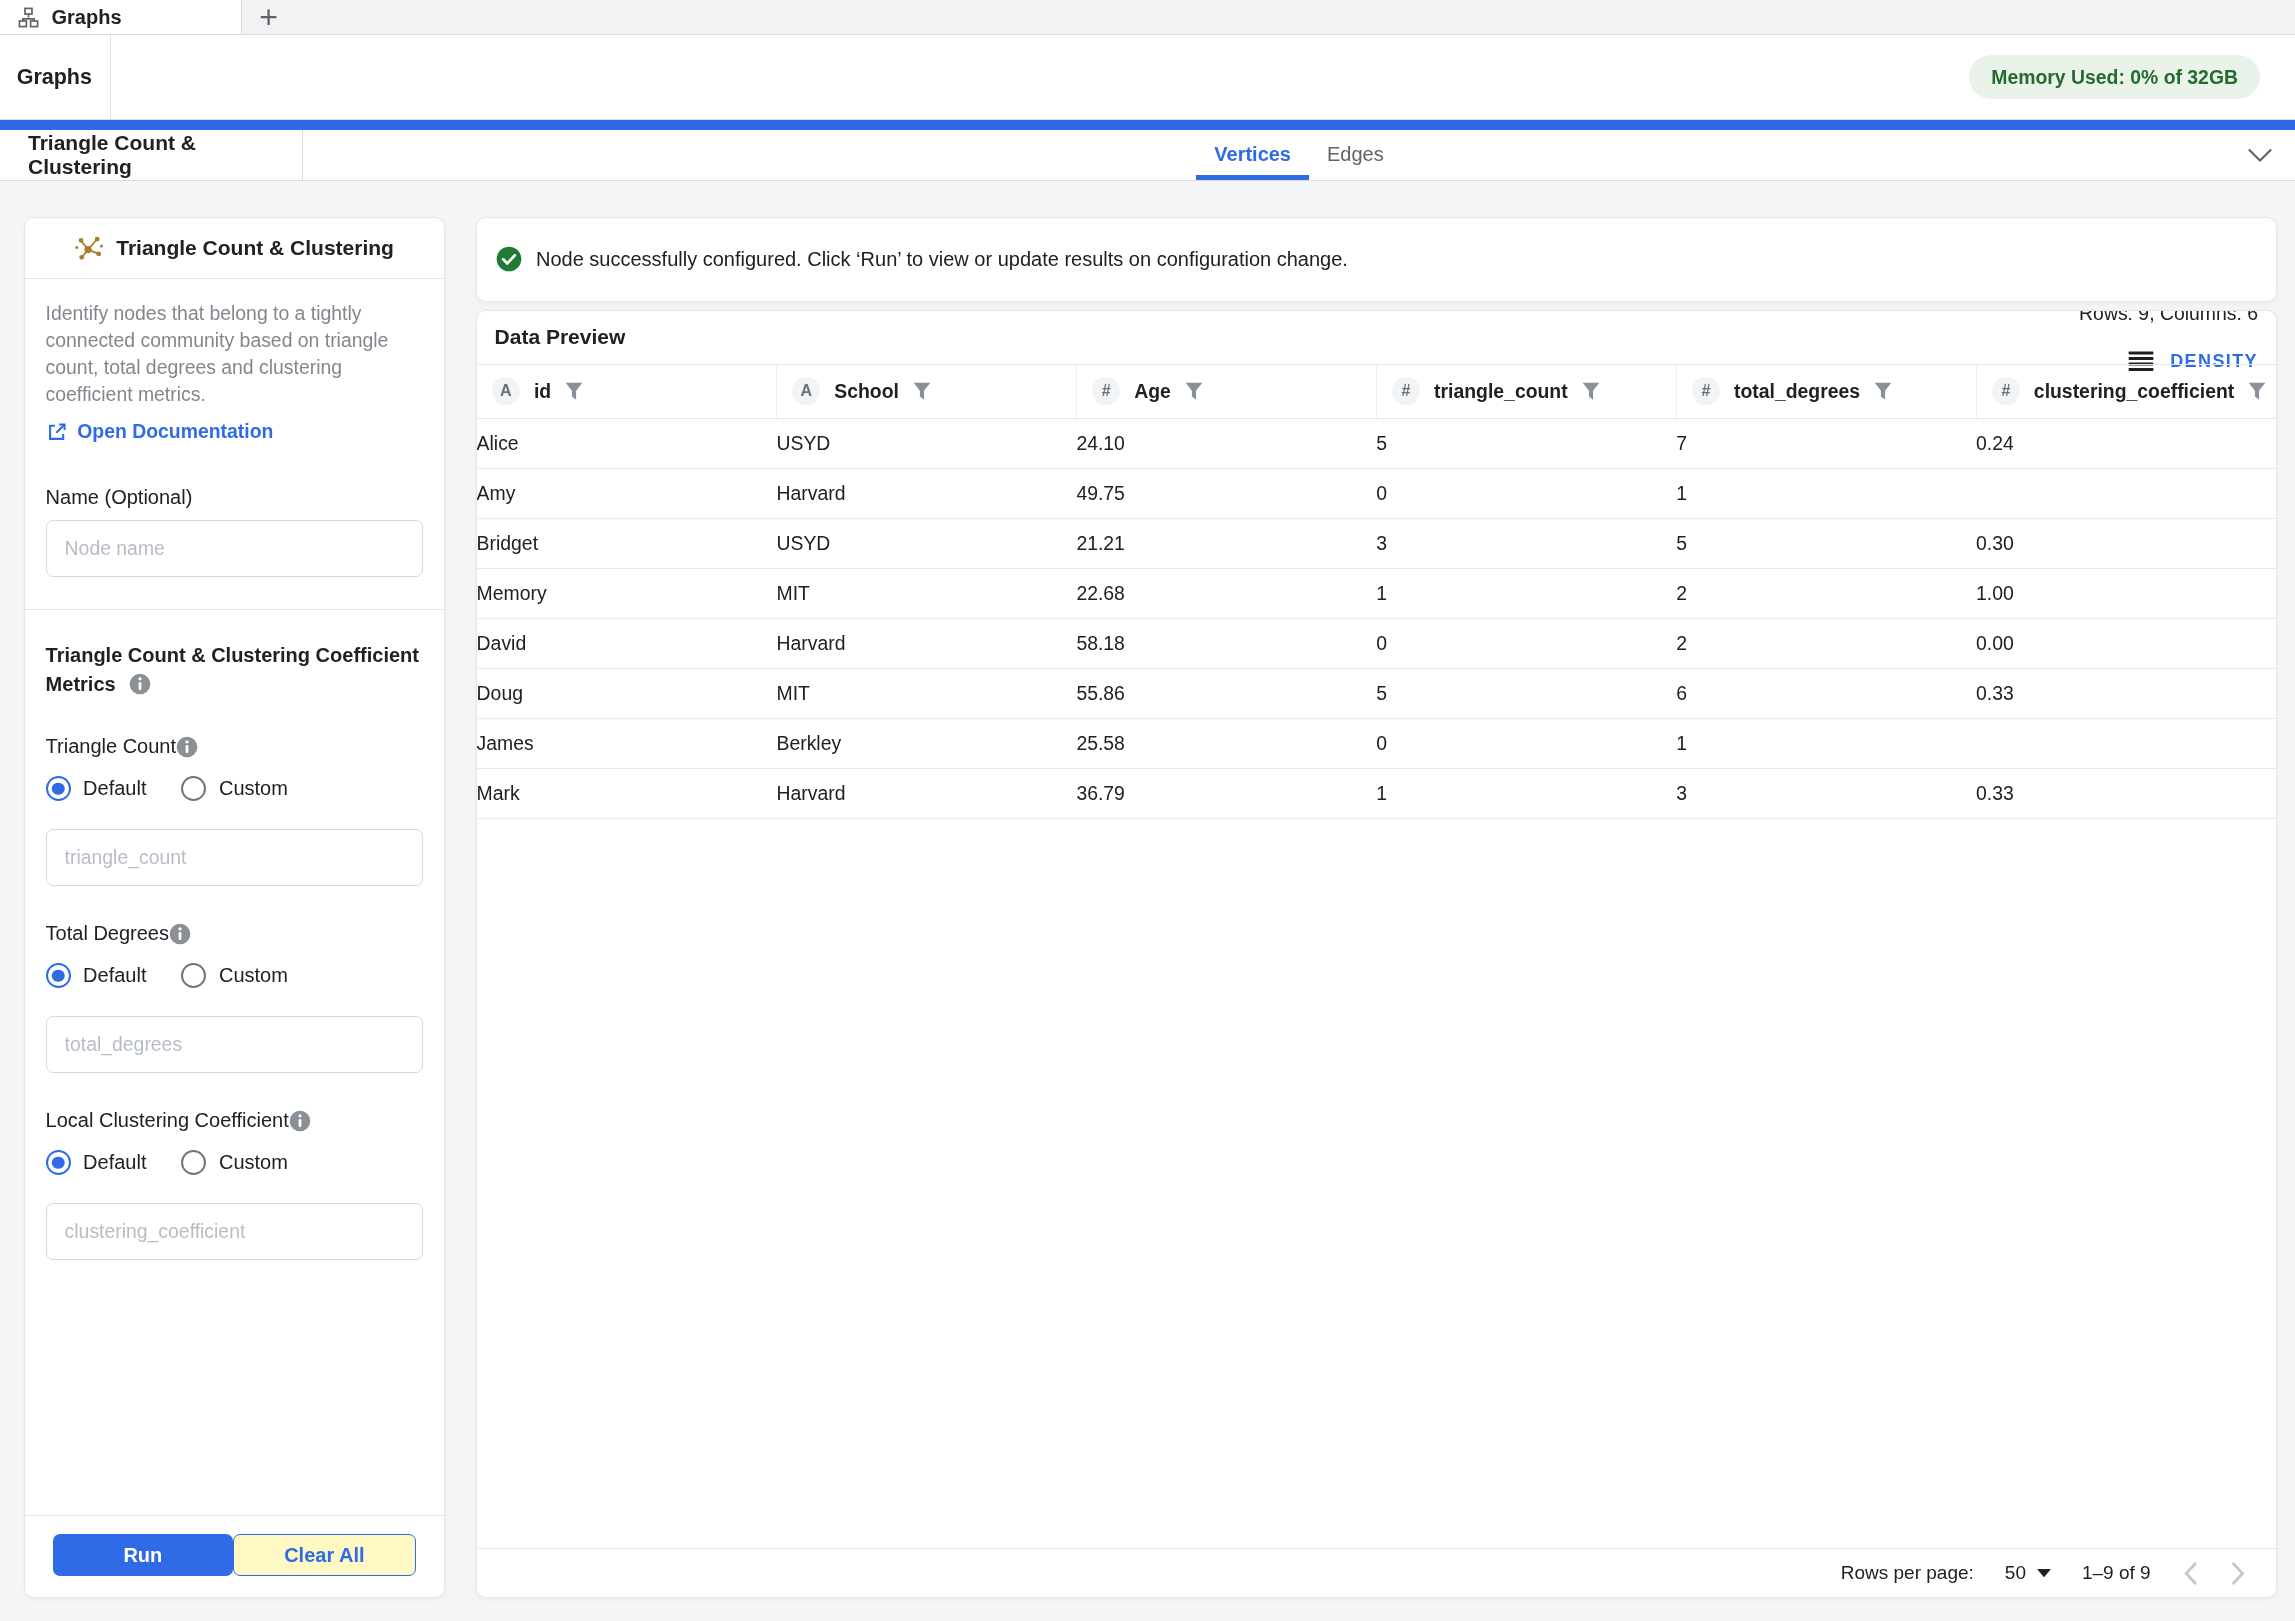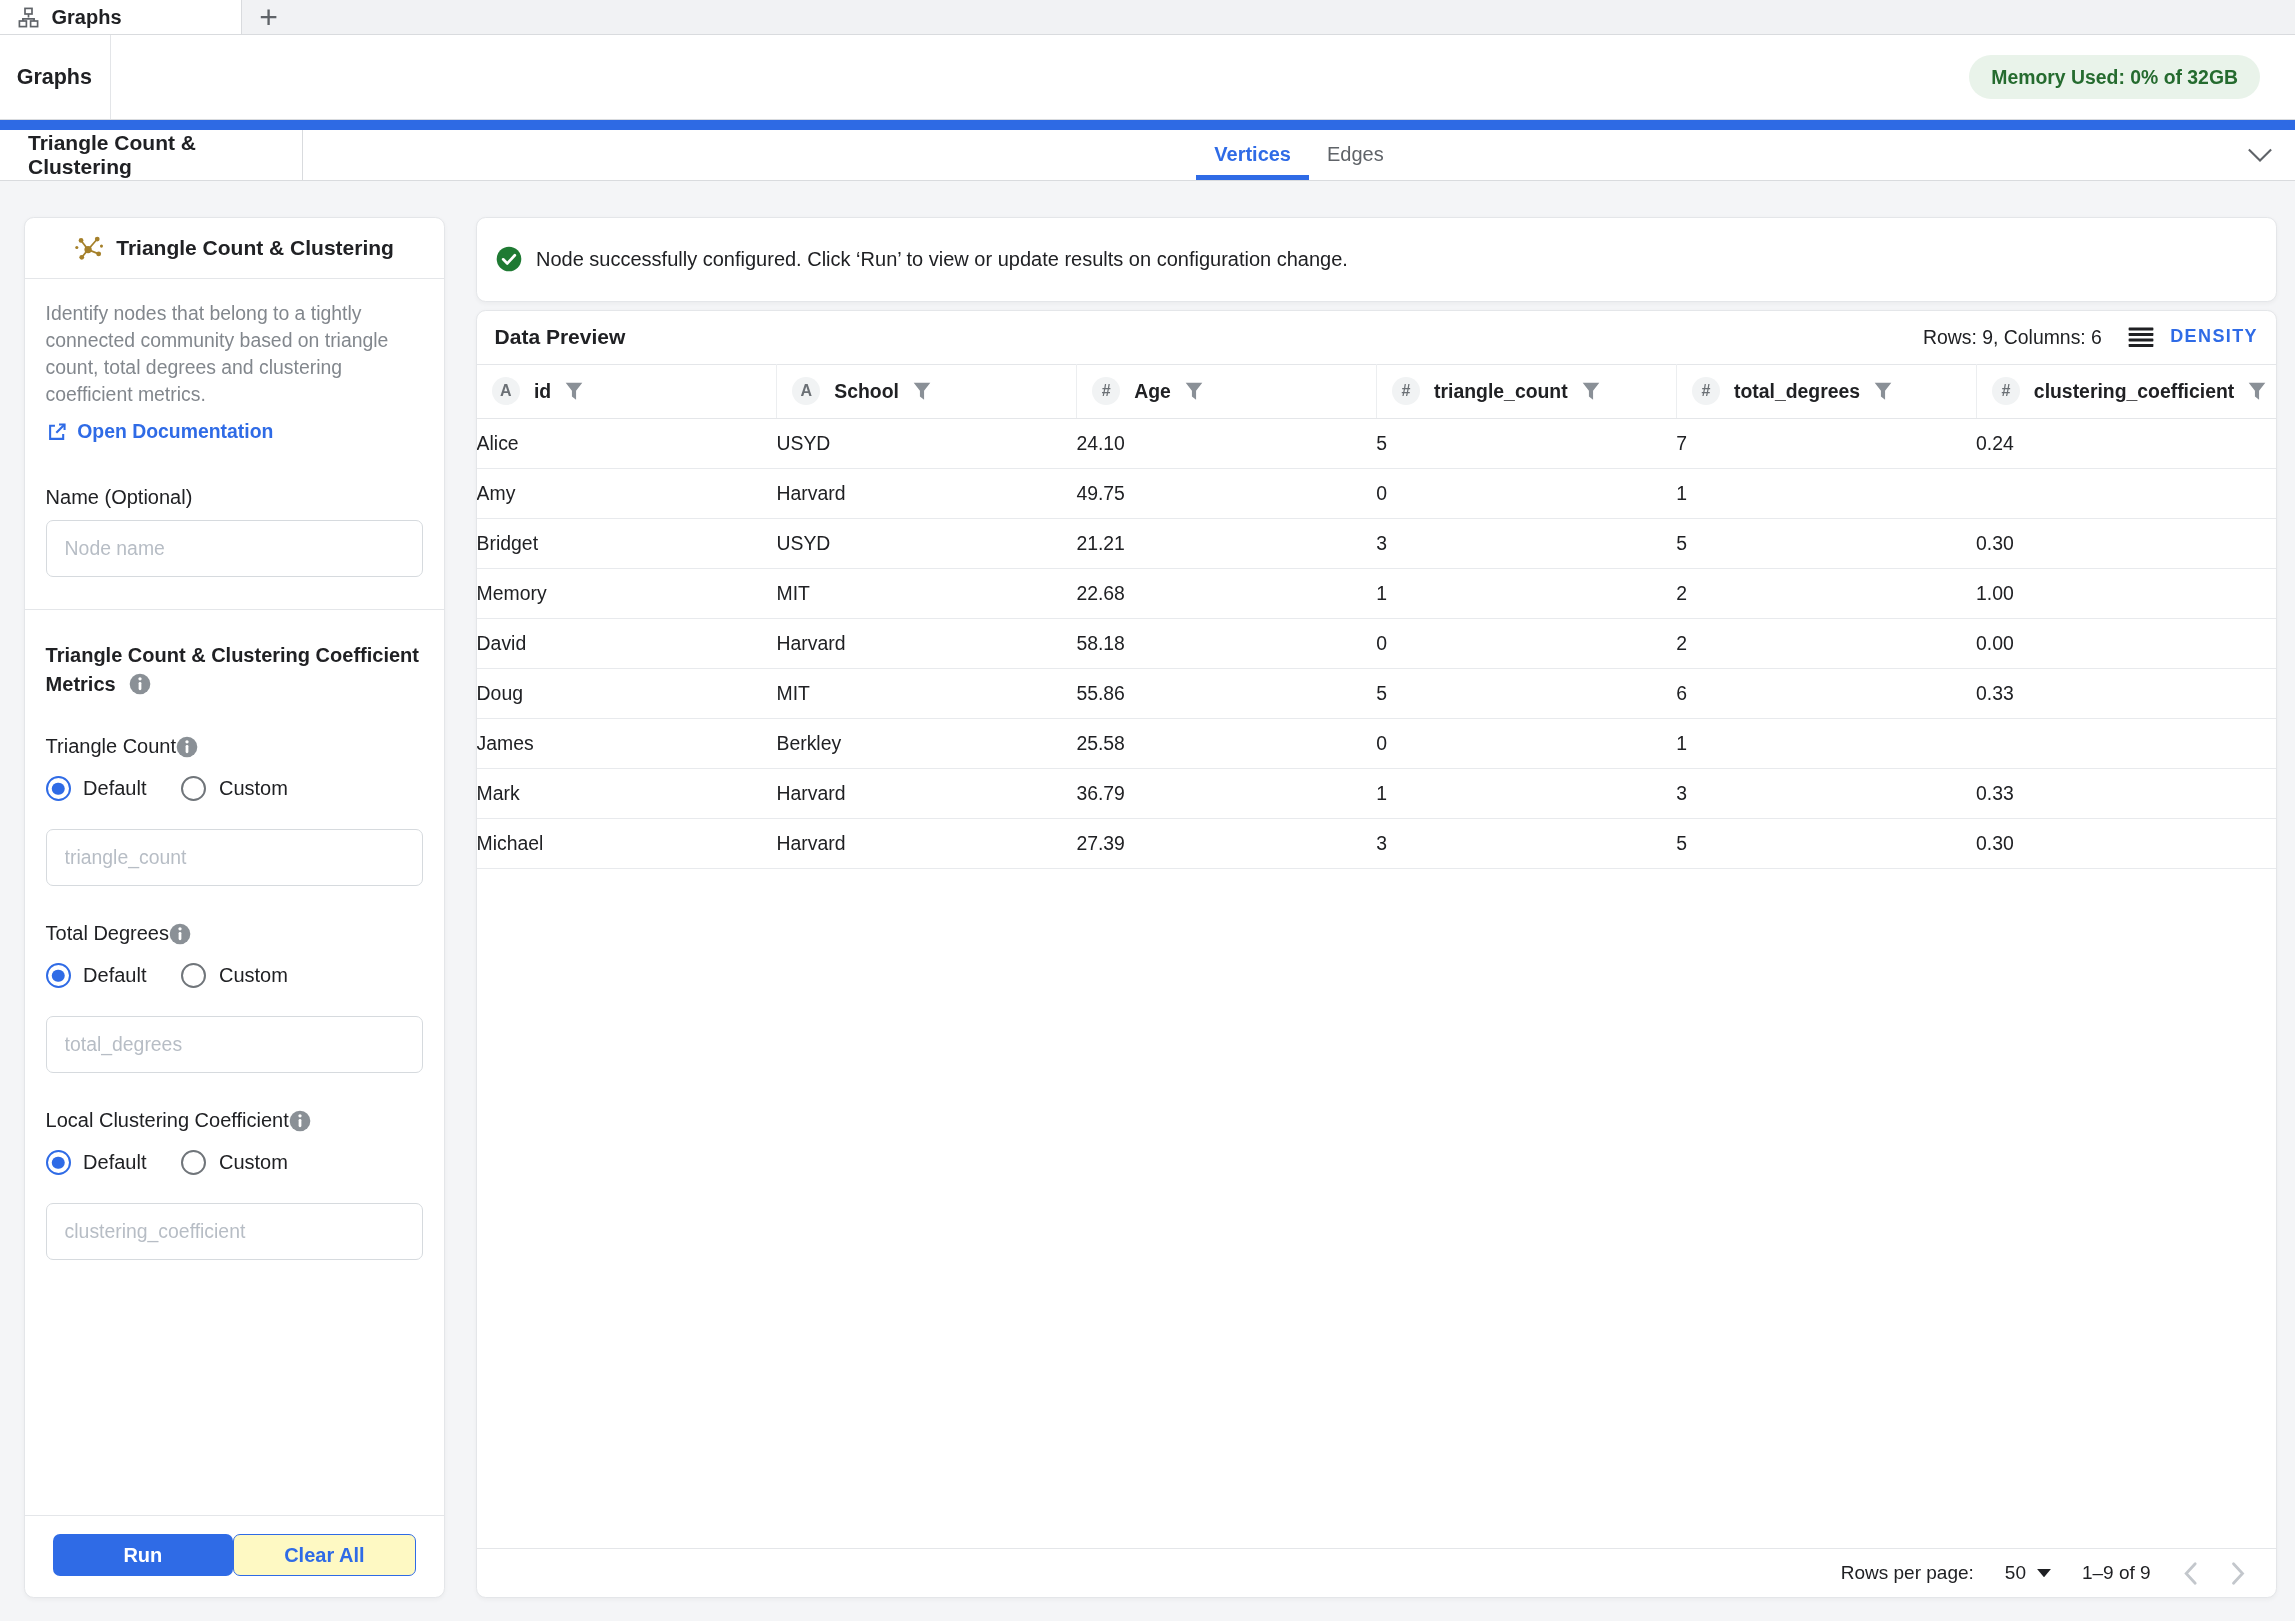--- a/index.html
+++ b/index.html
@@ -55,21 +55,21 @@
   .btn { flex: 1; height: 42px; border-radius: 7px; font-size: 20px; font-weight: 600; display: flex; align-items: center; justify-content: center; cursor: pointer; }
   .btn-run { background: #2f6be6; color: #fff; }
   .btn-clear { background: #fef9c3; color: #2f6be6; border: 1.4px solid #2f6be6; }
 
   
   .main-col { flex: 1; display: flex; flex-direction: column; gap: 8.3px; }
   .status-card { height: 85px; flex: 0 0 auto; display: flex; align-items: center; gap: 14px; padding: 0 19.4px; font-size: 20px; }
   .preview-card { flex: 1; display: flex; flex-direction: column; overflow: hidden; }
   .preview-header { height: 53px; flex: 0 0 auto; display: flex; align-items: center; padding: 0 18px; }
   .preview-title { font-size: 21px; font-weight: 700; }
-  .preview-meta { margin-left: auto; display: flex; align-items: flex-start; gap: 25px; }
+  .preview-meta { margin-left: auto; display: flex; align-items: flex-end; gap: 25px; flex-direction: column; }
   .rows-summary { font-size: 19.4px; }
   .density-btn { display: flex; align-items: center; gap: 15.3px; cursor: pointer; }
   .density-label { color: #2f6be6; font-size: 18px; font-weight: 600; letter-spacing: 1.4px; }
 
   table.grid { width: 100%; border-collapse: collapse; table-layout: fixed; flex: 0 0 auto; }
   .grid thead tr { height: 54px; }
   .grid th { border-top: 0.7px solid #e4e6e9; border-bottom: 0.7px solid #e4e6e9; border-right: 0.7px solid #eceef0; padding: 0 0 0 15.3px; text-align: left; }
   .grid th:last-child { border-right: none; }
   .th-inner { display: flex; align-items: center; gap: 14px; }
   .type-badge { width: 28px; height: 28px; border-radius: 50%; background: #f1f3f4; color: #6b7075; font-size: 16px; display: flex; align-items: center; justify-content: center; flex: 0 0 auto; }
@@ -425,28 +425,20 @@
               <td>1</td>
               <td></td>
             </tr>
             <tr>
               <td>Mark</td>
               <td>Harvard</td>
               <td>36.79</td>
               <td>1</td>
               <td>3</td>
               <td>0.33</td>
-            </tr>
-            <tr>
-              <td>Michael</td>
-              <td>Harvard</td>
-              <td>27.39</td>
-              <td>3</td>
-              <td>5</td>
-              <td>0.30</td>
             </tr>
           </tbody>
       </table>
 
       <div class="grid-fill"></div>
 
       <div class="pagination">
         <span>Rows per page:</span>
         <span class="rows-select">
           <span>50</span>

